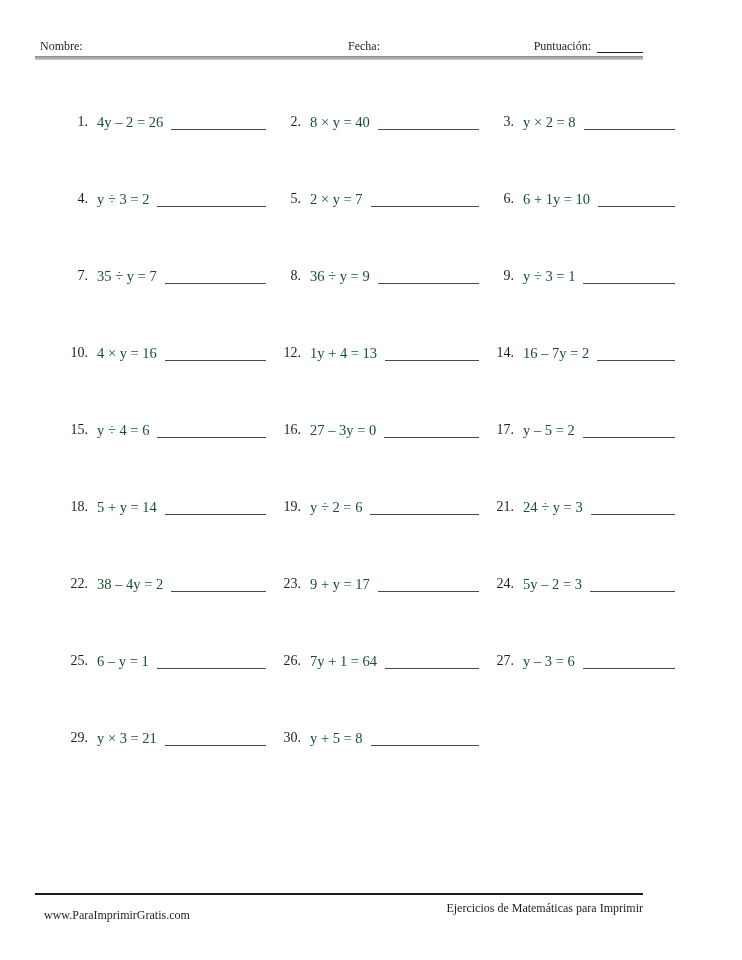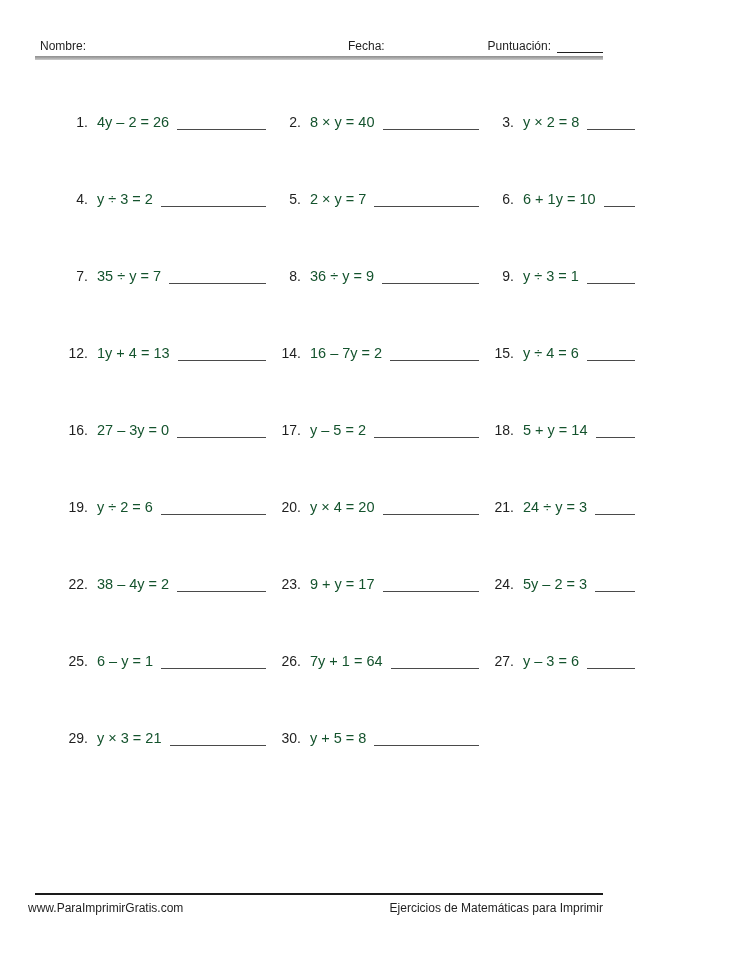--- a/index.html
+++ b/index.html
@@ -1,22 +1,23 @@
 <!DOCTYPE html>
 <html><head>
 <meta charset="utf-8">
 <style>
   html,body{margin:0;padding:0;background:#ffffff;}
   .sheet{
     position:relative;
     width:635px;height:960px;
     background:#ffffff;
-    font-family:Liberation Sans, sans-serif;
+    font-family:Liberation Serif, serif;
     color:#1f1f1f;
     overflow:hidden;
+    padding-left:40px;
   }
   
   .hdr-label{
     position:absolute;top:39px;
     font-size:12px;line-height:14px;color:#1f1f1f;
   }
   .hdr-name{left:40px;}
   .hdr-date{left:348px;}
   .hdr-score{right:32px;display:flex;align-items:center;}
   .score-blank{
@@ -47,21 +48,21 @@
   }
   
   .ftr-rule{
     position:absolute;left:35px;right:32px;top:893px;height:2px;
     background:#1a1a1a;
   }
   .ftr-text{
     position:absolute;top:901px;
     font-size:12px;line-height:14px;color:#1f1f1f;
   }
-  .ftr-left{left:28px;}
+  .ftr-left{left:44px;margin-top:7px;}
   .ftr-right{right:32px;}
 </style>
 </head>
 <body>
 
 <div class="sheet">
 
   <span class="hdr-label hdr-name">Nombre:</span>
   <span class="hdr-label hdr-date">Fecha:</span>
   <span class="hdr-label hdr-score">
@@ -110,20 +111,25 @@
         <span class="num">8.</span>
         <span class="eq">36 ÷ y = 9</span>
         <span class="blank"></span>
       </div>
     <div class="cell">
         <span class="num">9.</span>
         <span class="eq">y ÷ 3 = 1</span>
         <span class="blank"></span>
       </div>
     <div class="cell">
+        <span class="num">10.</span>
+        <span class="eq">4 × y = 16</span>
+        <span class="blank"></span>
+      </div>
+    <div class="cell">
         <span class="num">12.</span>
         <span class="eq">1y + 4 = 13</span>
         <span class="blank"></span>
       </div>
     <div class="cell">
         <span class="num">14.</span>
         <span class="eq">16 – 7y = 2</span>
         <span class="blank"></span>
       </div>
     <div class="cell">
@@ -142,25 +148,20 @@
         <span class="blank"></span>
       </div>
     <div class="cell">
         <span class="num">18.</span>
         <span class="eq">5 + y = 14</span>
         <span class="blank"></span>
       </div>
     <div class="cell">
         <span class="num">19.</span>
         <span class="eq">y ÷ 2 = 6</span>
-        <span class="blank"></span>
-      </div>
-    <div class="cell">
-        <span class="num">20.</span>
-        <span class="eq">y × 4 = 20</span>
         <span class="blank"></span>
       </div>
     <div class="cell">
         <span class="num">21.</span>
         <span class="eq">24 ÷ y = 3</span>
         <span class="blank"></span>
       </div>
     <div class="cell">
         <span class="num">22.</span>
         <span class="eq">38 – 4y = 2</span>

